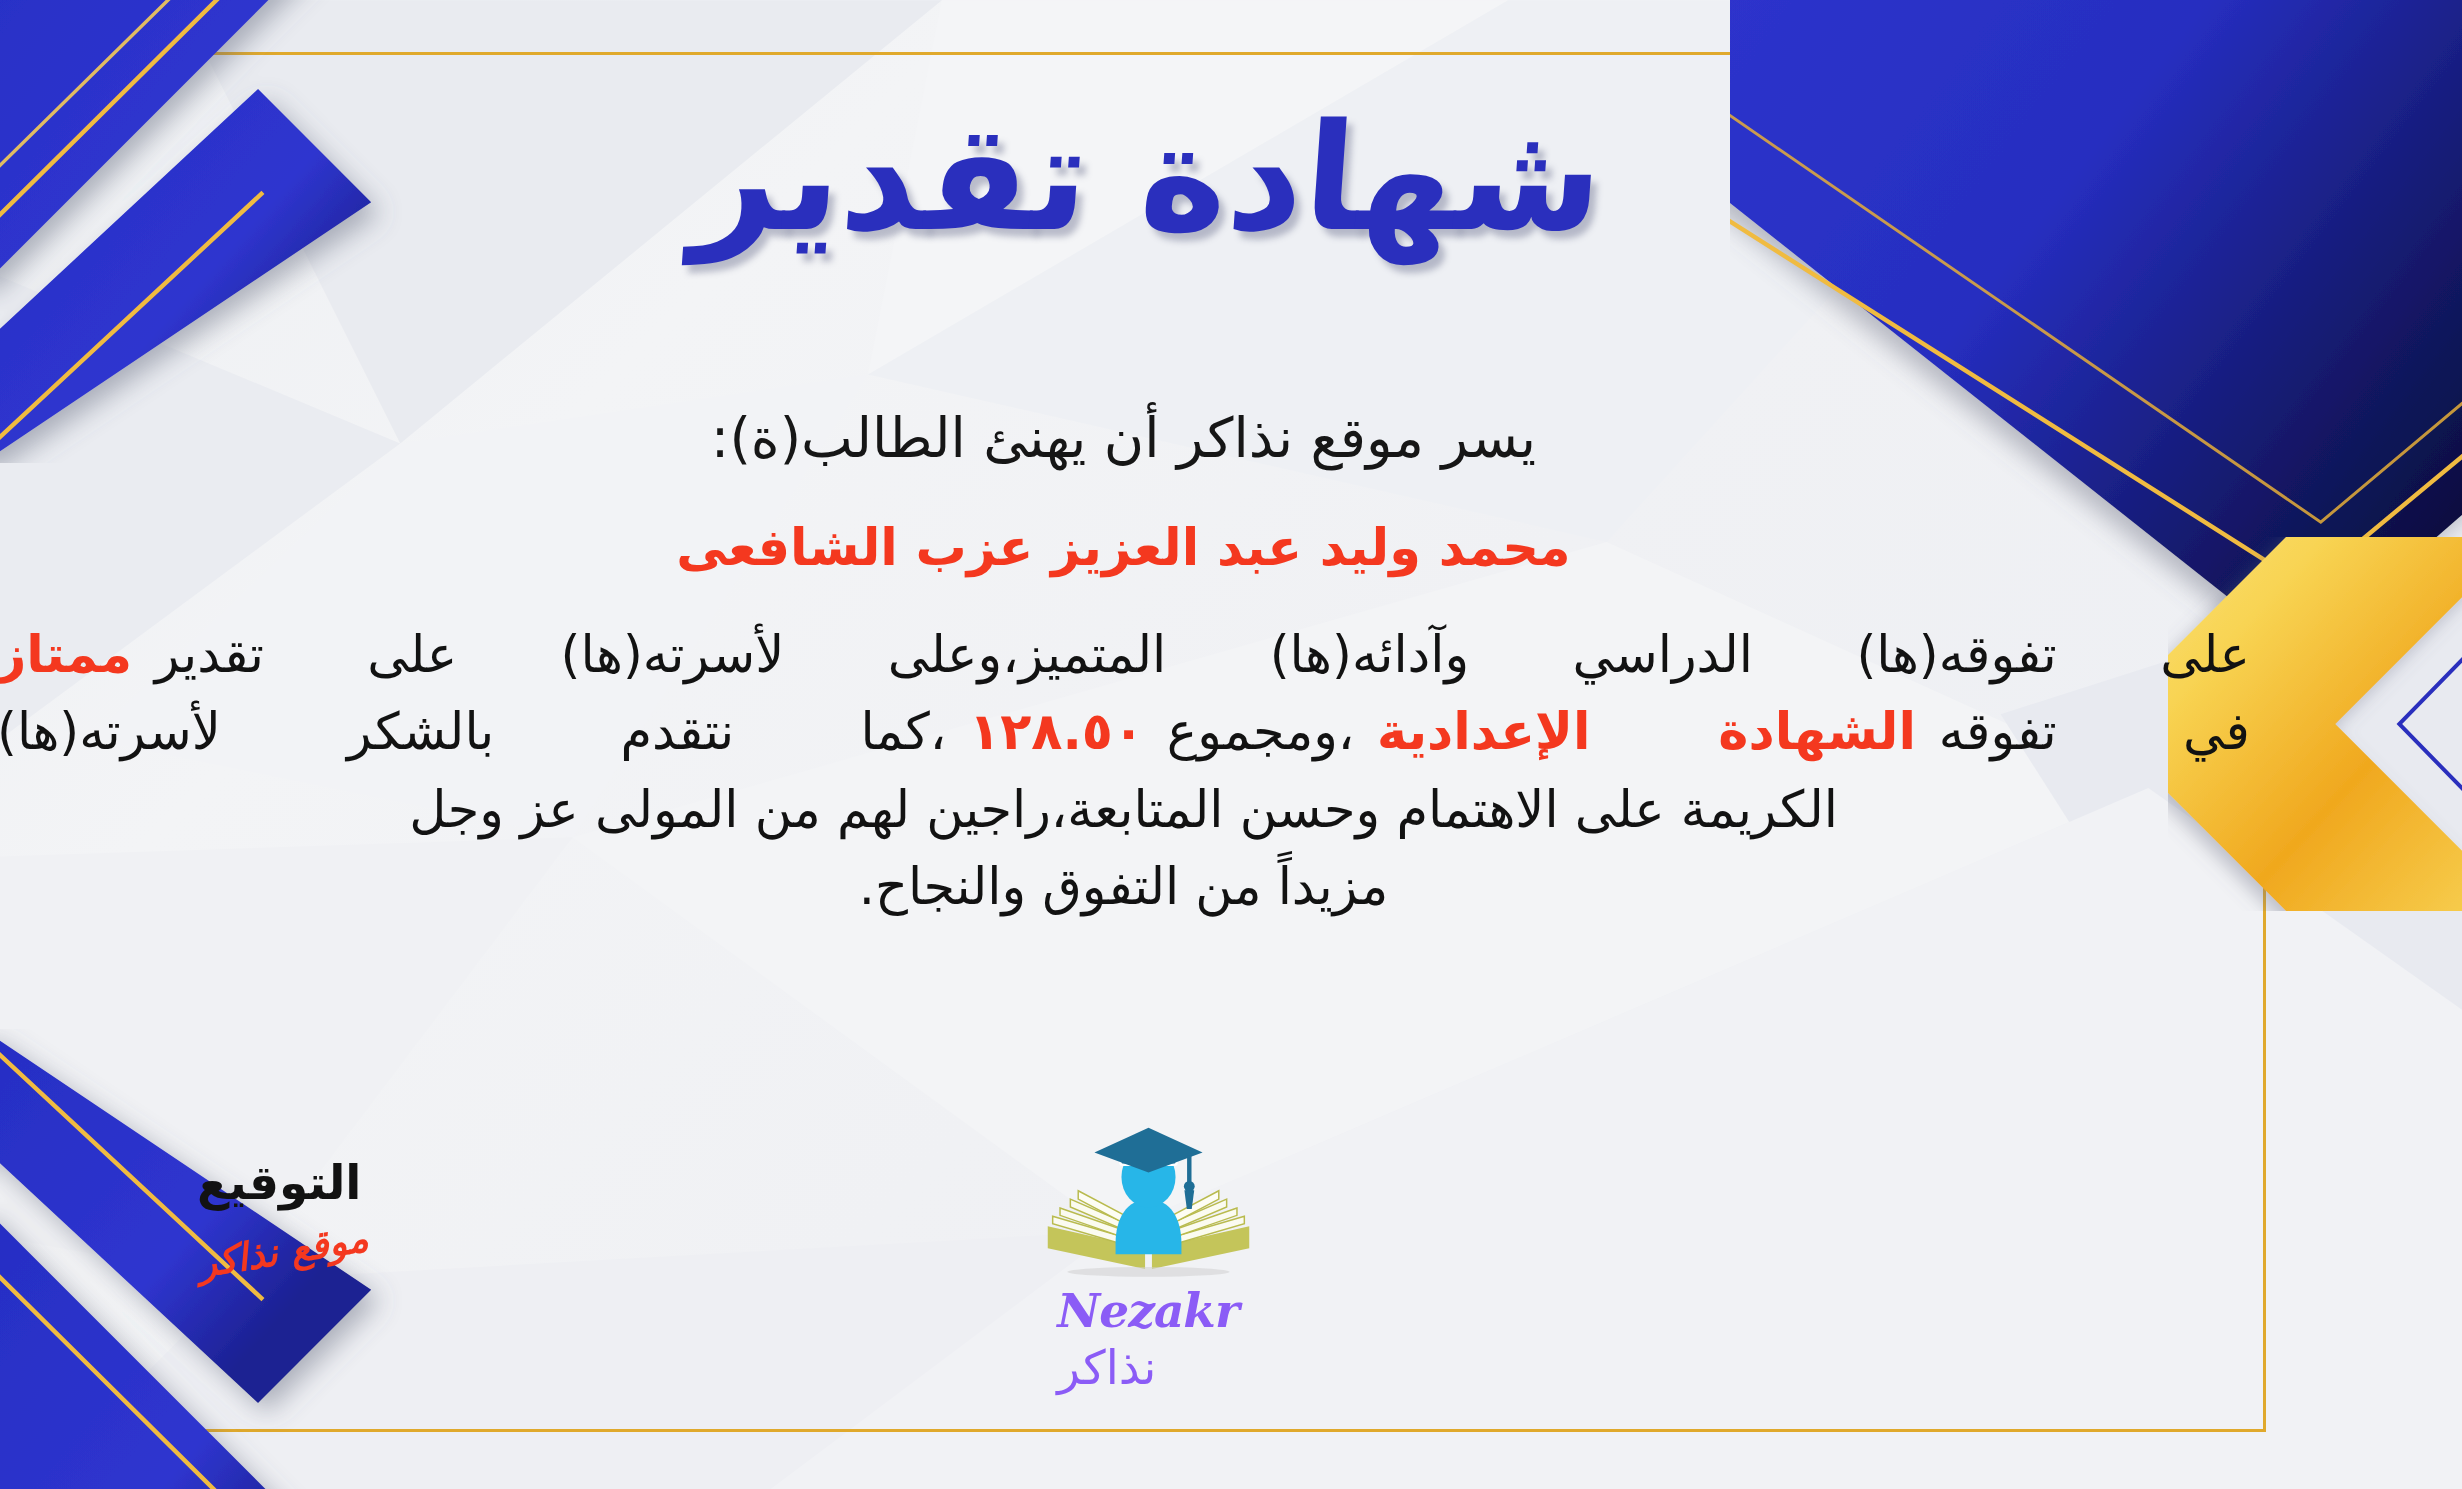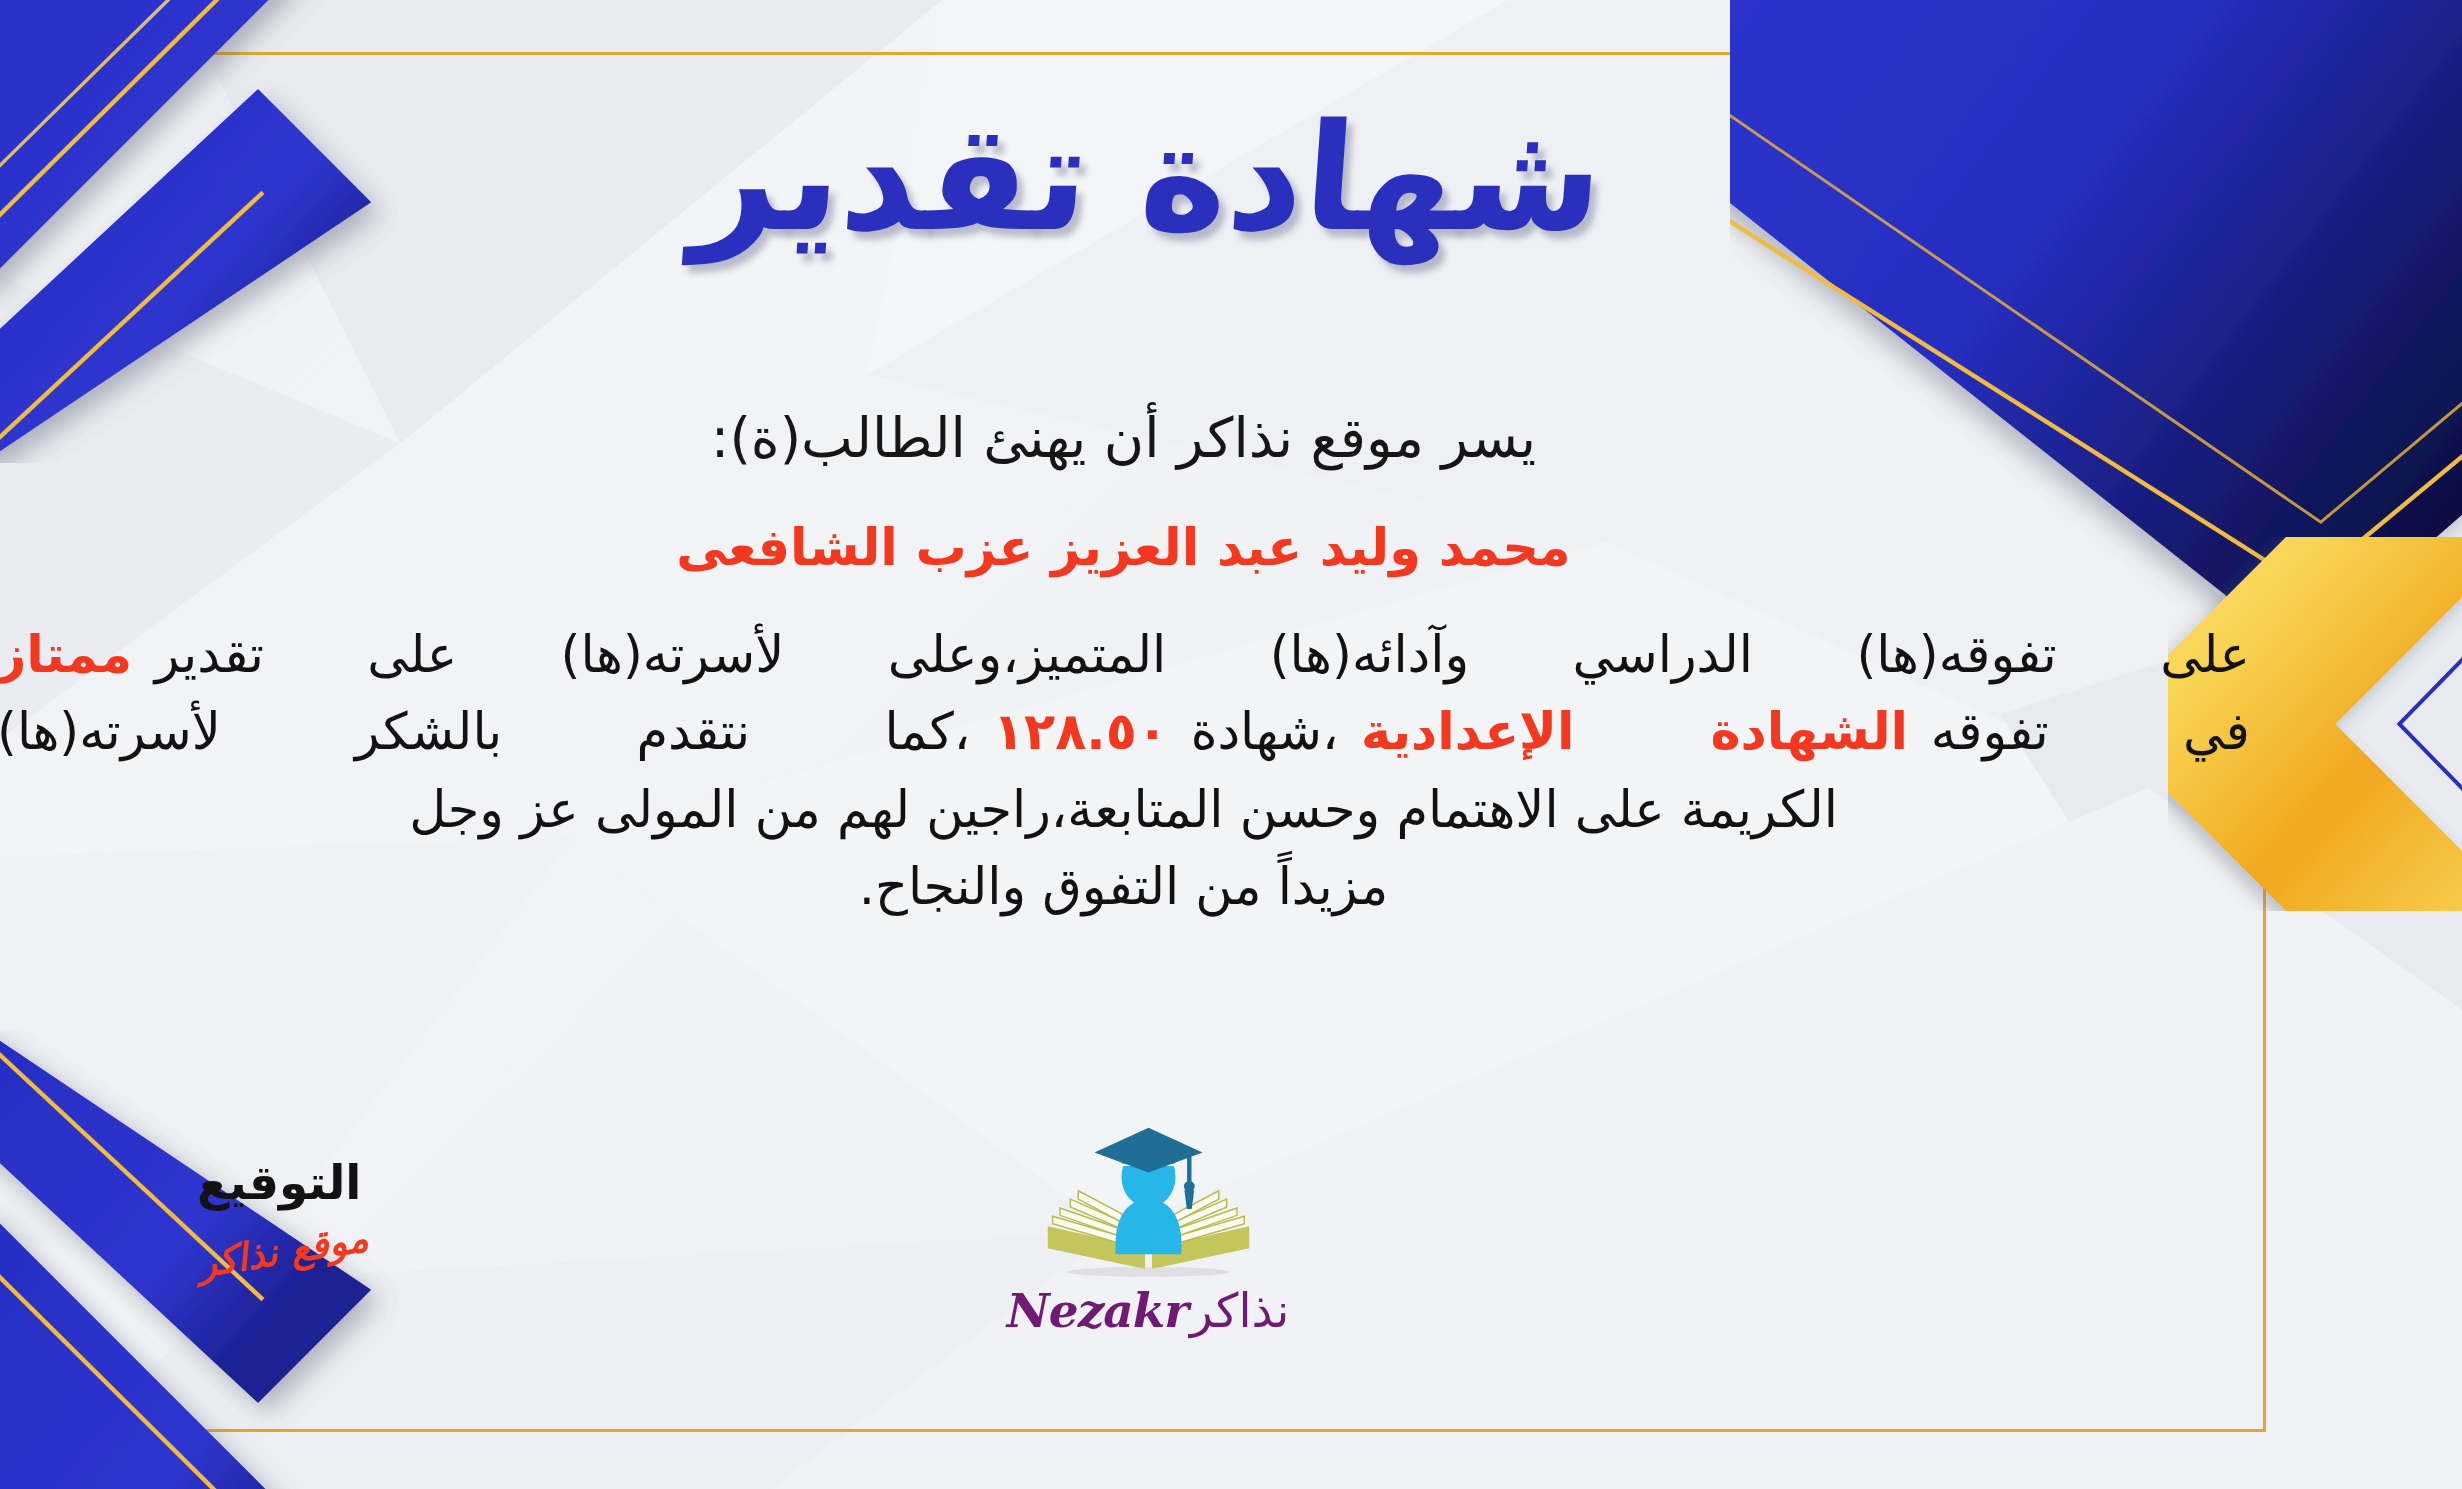--- a/index.html
+++ b/index.html
@@ -82,25 +82,25 @@
     display:inline-block;
     letter-spacing:2px;
   }
 
   .logo-block{
     position:absolute;left:0;right:0;top:1125px;
     display:flex;flex-direction:column;align-items:center;
   }
   .logo-wordmark{
     margin-top:-4.9px;
-    font-size:47px;font-weight:800;color:#701a75;
+    font-size:47px;font-weight:800;color:#8b5cf6;
     font-family:"DejaVu Serif","Liberation Serif",serif;
     font-style:italic;
     letter-spacing:-1px;
-    display:flex;align-items:baseline;gap:2px;direction:ltr;
+    display:flex;align-items:baseline;gap:2px;direction:ltr;flex-direction:column;
   }
   .logo-ar{font-style:normal;font-family:"DejaVu Sans",sans-serif;font-weight:400;text-align:center;}
 </style>
 </head>
 <body>
 
 <div class="cert">
 
   <div class="bg-base"></div>
 
@@ -207,21 +207,21 @@
 
     <p class="line-intro">يسر موقع نذاكر أن يهنئ الطالب(ة):</p>
 
     <p class="student-name">محمد وليد عبد العزيز عزب الشافعى</p>
 
     <p class="para just">
       <span>على تفوقه(ها) الدراسي وآدائه(ها) المتميز،وعلى لأسرته(ها) على تقدير</span><span class="gap"></span><span class="red">ممتاز</span>
     </p>
 
     <p class="para just">
-      <span>في تفوقه</span><span class="gap"></span><span class="red">الشهادة الإعدادية</span><span class="gap"></span><span>،شهادة</span><span class="gap"></span><span class="red">١٢٨.٥٠</span><span class="gap"></span><span>،كما نتقدم بالشكر لأسرته(ها)</span>
+      <span>في تفوقه</span><span class="gap"></span><span class="red">الشهادة الإعدادية</span><span class="gap"></span><span>،ومجموع</span><span class="gap"></span><span class="red">١٢٨.٥٠</span><span class="gap"></span><span>،كما نتقدم بالشكر لأسرته(ها)</span>
     </p>
 
     <p class="para ctr">الكريمة على الاهتمام وحسن المتابعة،راجين لهم من المولى عز وجل</p>
 
     <p class="para ctr">مزيداً من التفوق والنجاح.</p>
   </div>
 
   <div class="sign-block">
     <div class="sign-label">التوقيع</div>
     <div class="sign-mark">موقع نذاكر</div>

